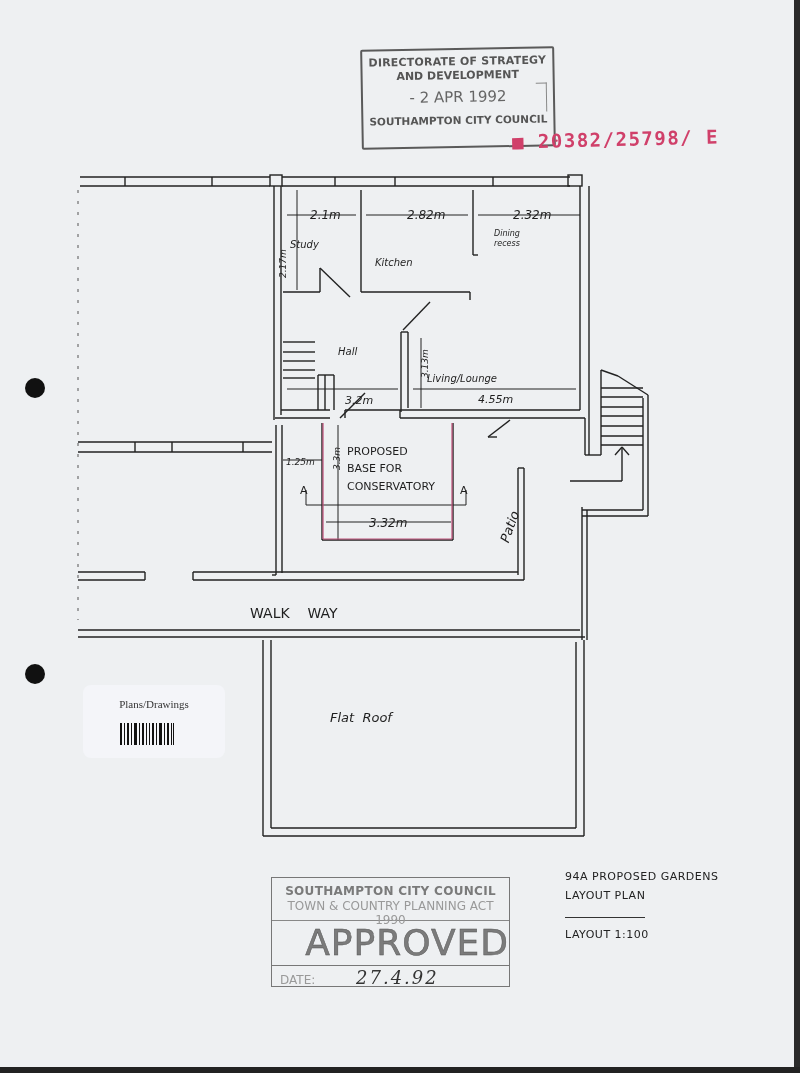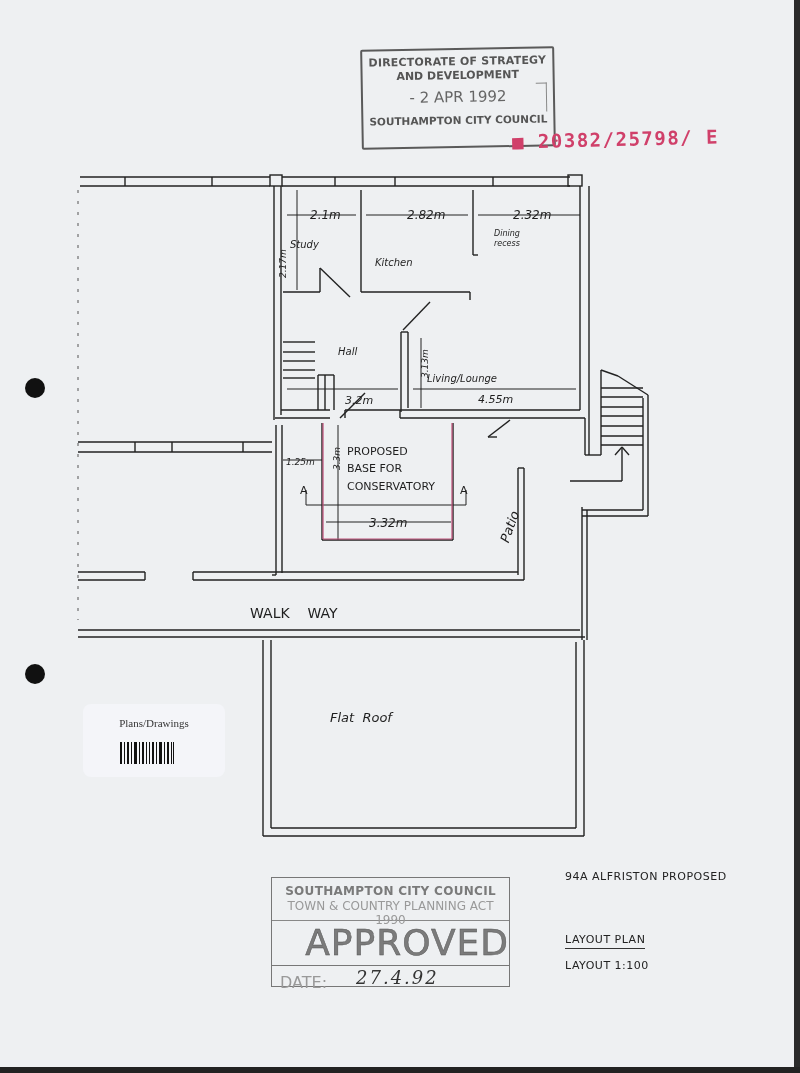--- a/index.html
+++ b/index.html
@@ -9,35 +9,35 @@
   .page-edge-bottom { position: absolute; left: 0; top: 1067px; width: 800px; height: 6px; background: #222; }
   .hole { position: absolute; width: 20px; height: 20px; border-radius: 50%; background: #111; }
   svg.plan { position: absolute; left: 0; top: 0; }
   .stamp1 { position: absolute; left: 361px; top: 48px; width: 190px; height: 96px; border: 2px solid #5a5a5a; border-radius: 2px; color: #555; text-align: center; font-family: "DejaVu Sans", sans-serif; font-weight: bold; transform: rotate(-1deg); }
   .stamp1 .l1 { font-size: 11px; margin-top: 5px; letter-spacing: 0.2px; }
   .stamp1 .l2 { font-size: 11px; margin-top: 1px; }
   .stamp1 .l3 { font-size: 15px; margin-top: 6px; color: #666; font-weight: normal; }
   .stamp1 .l4 { font-size: 10.5px; margin-top: 8px; }
   .stamp1 .bracket { position: absolute; right: 6px; top: 34px; width: 10px; height: 28px; border-top: 1px solid #888; border-right: 1px solid #888; }
   .refnum { position: absolute; left: 512px; top: 128px; color: #d0406a; font-family: "DejaVu Sans Mono", monospace; font-weight: bold; font-size: 19px; letter-spacing: 1.5px; transform: rotate(-1.5deg); }
-  .label-card { position: absolute; left: 83px; top: 704px; width: 142px; height: 73px; background: #f4f5f9; border-radius: 8px; }
+  .label-card { position: absolute; left: 83px; top: 685px; width: 142px; height: 73px; background: #f4f5f9; border-radius: 8px; }
   .label-card .lbl { position: absolute; left: 0; right: 0; top: 13px; text-align: center; font-family: "Liberation Serif", serif; font-size: 11px; color: #333; }
   .barcode { position: absolute; left: 37px; top: 38px; width: 54px; height: 22px; }
   .barcode span { position: absolute; top: 0; bottom: 0; background: #111; }
   .approved { position: absolute; left: 271px; top: 877px; width: 237px; height: 108px; border: 1px solid #777; color: #888; font-family: "DejaVu Sans", sans-serif; }
   .approved .row1 { height: 36px; border-bottom: 1px solid #888; text-align: center; }
   .approved .t1 { font-size: 12px; font-weight: bold; margin-top: 6px; color: #7a7a7a; letter-spacing: 0.3px; }
   .approved .t2 { font-size: 12px; color: #999; margin-top: 1px; }
   .approved .row2 { height: 44px; border-bottom: 1px solid #777; text-align: right; font-size: 36px; line-height: 44px; letter-spacing: 1px; color: #7b7b7b; -webkit-text-stroke: 0.5px #555; }
   .approved .row3 { height: 26px; position: relative; }
-  .approved .dlbl { position: absolute; left: 8px; top: 7px; font-size: 16px; color: #999; }
+  .approved .dlbl { position: absolute; left: 8px; top: 7px; font-size: 12px; color: #999; }
   .approved .dval { position: absolute; left: 84px; top: 1px; font-size: 18px; color: #333; font-family: "DejaVu Serif", serif; font-style: italic; letter-spacing: 2px; text-align: right; }
   .titleblock { position: absolute; left: 565px; top: 870px; color: #222; font-family: "DejaVu Sans", sans-serif; font-size: 11px; }
   .titleblock div { margin-bottom: 6px; letter-spacing: 0.5px; }
-  .titleblock .u { border-bottom: 1.5px solid #333; display: inline-block; padding-bottom: 2px; margin-top: 44px; }
+  .titleblock .u { border-bottom: 1.5px solid #333; display: inline-block; padding-bottom: 15px; }
 </style>
 </head>
 <body>
 
 <div class="page">
 
   <div class="hole" style="left:25px;top:378px;"></div>
   <div class="hole" style="left:25px;top:664px;"></div>
 
   <svg class="plan" width="794" height="1067" viewBox="0 0 794 1067">
@@ -247,20 +247,20 @@
       <div class="t2">TOWN &amp; COUNTRY PLANNING ACT 1990</div>
     </div>
     <div class="row2">APPROVED</div>
     <div class="row3">
       <span class="dlbl">DATE:</span>
       <span class="dval">27.4.92</span>
     </div>
   </div>
 
   <div class="titleblock">
-    <div>94A ALFRISTON PROPOSED</div>
+    <div>94A PROPOSED GARDENS</div>
     <div><span class="u">LAYOUT PLAN</span></div>
     <div style="margin-top:10px">LAYOUT 1:100</div>
   </div>
 </div>
 
 <div class="page-edge-right"></div>
 <div class="page-edge-bottom"></div>
 
 </body></html>

